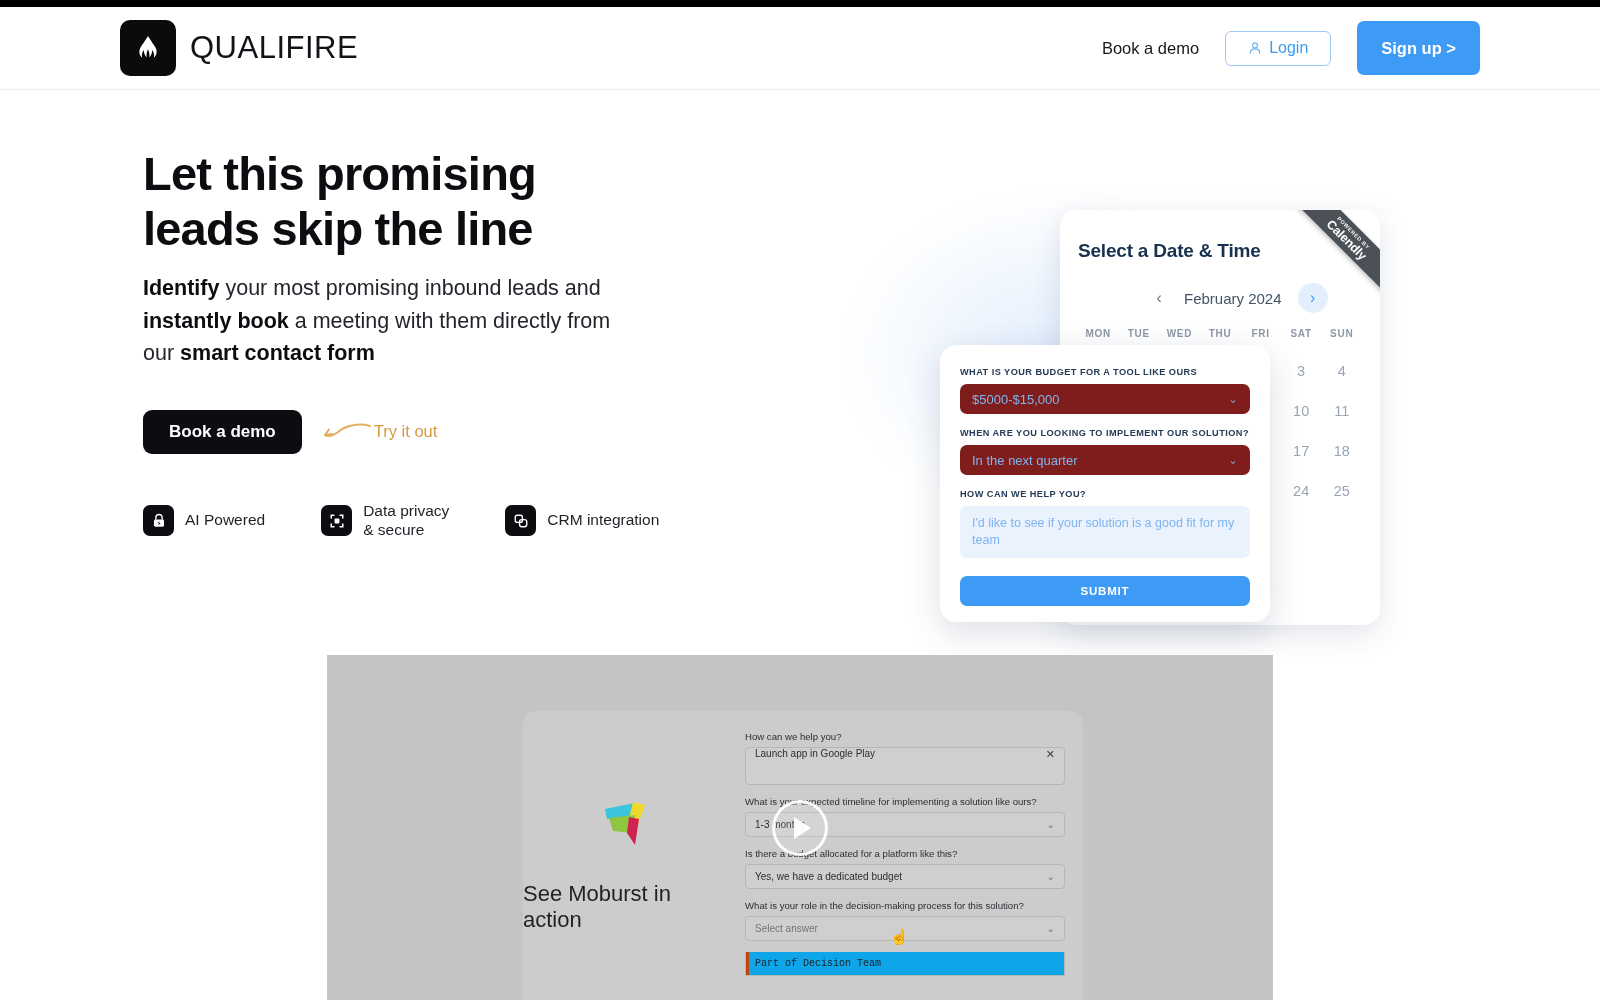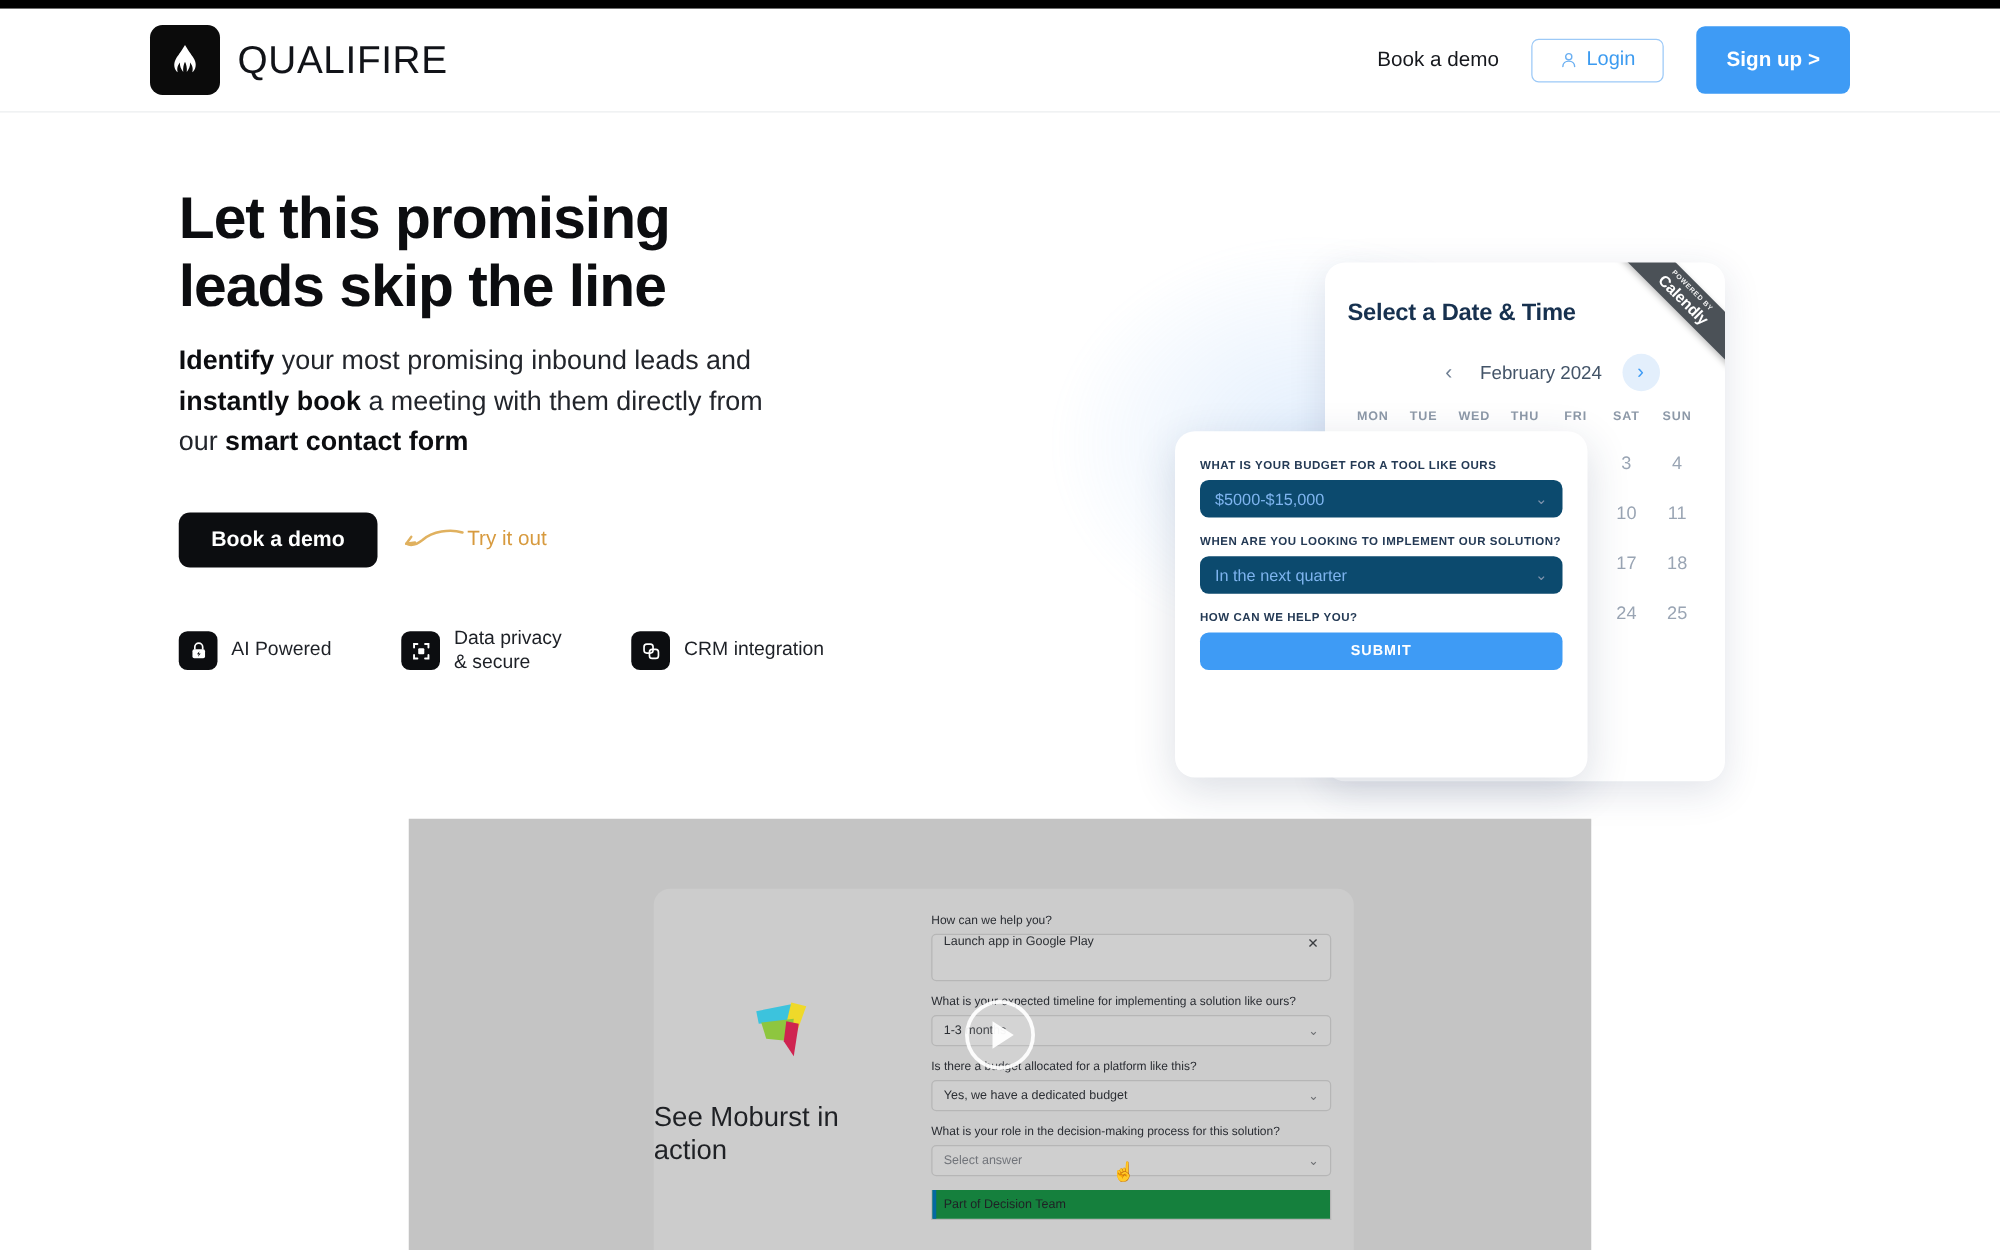--- a/index.html
+++ b/index.html
@@ -174,21 +174,21 @@
     background: #ffffff; border-radius: 16px;
     box-shadow: 0 10px 34px rgba(30,50,90,0.16);
     padding: 22px 20px 0 20px;
   }
   .form-label {
     font-size: 9.2px; font-weight: 700; letter-spacing: 0.45px;
     color: #243a55; text-transform: uppercase;
     margin-bottom: 7px;
   }
   .form-field {
-    background: #0c4a6e; border-radius: 7px;
+    background: #7f1d1d; border-radius: 7px;
     height: 30px; display: flex; align-items: center;
     justify-content: space-between;
     padding: 0 12px; margin-bottom: 14px; gap: 12px;
   }
   .form-field .val { font-size: 13px; color: #7eb4ef; }
   .form-field .chev { color: #7f94ad; font-size: 12px; }
   .form-textarea {
     background: #eaf2fd; border-radius: 7px;
     min-height: 48px; padding: 9px 12px; margin-bottom: 18px;
     font-size: 12.5px; color: #7eb4ef; line-height: 1.36;
@@ -237,21 +237,21 @@
   .vfield.placeholder span.vval { color: #71747a; }
   .vdropdown {
     border: 1px solid #b6b6b6; border-top: none;
     background: #c2c2c2;
   }
   .vopt {
     height: 23px; display: flex; align-items: center;
     padding-left: 9px; font-size: 10px; color: #1f2125;
   }
   .vopt.highlight { background: #bdbdbd; }
-  .vopt.accent { background: #15803d; border-left: 3px solid #0369a1; padding-left: 6px; }
+  .vopt.accent { background: #0ea5e9; border-left: 3px solid #c2410c; padding-left: 6px; font-family: Liberation Mono, monospace; }
   .play-btn {
     position: absolute; left: 50%; top: 50%;
     transform: translate(-50%, -50%);
     width: 56px; height: 56px; border-radius: 50%;
     border: 3px solid rgba(255,255,255,0.92);
     background: rgba(255,255,255,0.12);
     display: flex; align-items: center; justify-content: center;
     cursor: pointer;
   }
   .play-tri {
@@ -418,20 +418,21 @@
         <span class="chev">⌄</span>
       </div>
 
       <div class="form-label">WHEN ARE YOU LOOKING TO IMPLEMENT OUR SOLUTION?</div>
       <div class="form-field">
         <span class="val">In the next quarter</span>
         <span class="chev">⌄</span>
       </div>
 
       <div class="form-label">HOW CAN WE HELP YOU?</div>
+      <div class="form-textarea">I'd like to see if your solution is a good fit for my team</div>
 
       <div class="btn-submit">SUBMIT</div>
     </div>
   </div>
 </section>
 
 <section class="video-section">
   <div class="video-inner-card">
 
     <div class="moburst-block">

